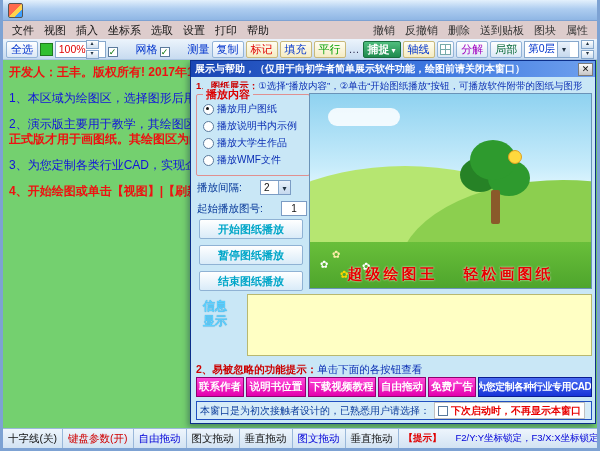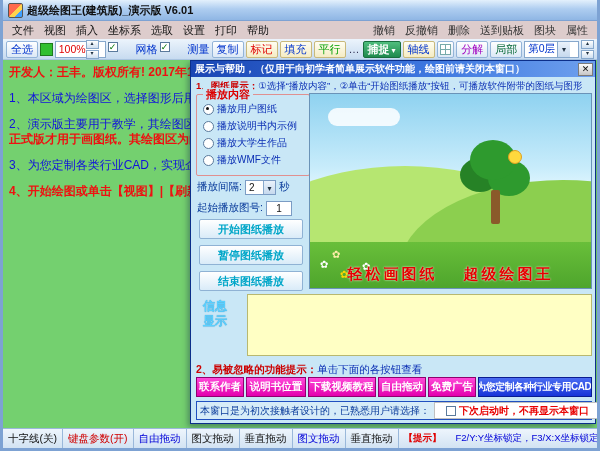--- a/index.html
+++ b/index.html
@@ -28,21 +28,21 @@
   .combo{display:flex;align-items:center;height:17px;background:#fff;border:1px solid #87a8cc;padding-left:3px;box-sizing:border-box}
   .combo-val{font-size:10.5px;white-space:nowrap}
   .arrow{width:12px;height:15px;margin-left:2px;background:linear-gradient(#eaf2fb,#c6d9ee);border-left:1px solid #87a8cc;text-align:center}
   .arrow::after{content:"▾";font-size:8px;line-height:15px;color:#234}
   .arr::after{content:"▾";font-size:8px;margin-left:2px}
   .zoom{width:52px}.layer{width:56px}
   .spin-col{display:flex;flex-direction:column;gap:1px}
   .spin-col i{display:block;width:11px;height:7px;background:linear-gradient(#fff,#cfdff0);border:1px solid #87a8cc;font-style:normal;text-align:center}
   .spin-col i.up::after{content:"▴";font-size:6px;line-height:5px;display:block;color:#234}
   .spin-col i.dn::after{content:"▾";font-size:6px;line-height:5px;display:block;color:#234}
-  .tb-check{display:flex;align-items:flex-start;gap:18px;white-space:nowrap}
+  .tb-check{display:flex;align-items:flex-end;gap:18px;white-space:nowrap}
   .chkbox{width:10px;height:10px;background:#fff;border:1px solid #5a7a9c;text-align:center;box-sizing:border-box}
   .chkbox.checked::after{content:"✓";font-size:9px;line-height:8px;color:#007000;display:block}
   .icon-btn{width:18px;justify-content:center;padding:0}
   .grid-glyph{width:9px;height:9px;background:
       linear-gradient(#7aa 0 0) 0 4px/9px 1px no-repeat,
       linear-gradient(#7aa 0 0) 4px 0/1px 9px no-repeat,
       #fff;border:1px solid #7aa}
   
   .workarea{position:relative;height:368px;background:#74d06f;overflow:hidden}
   .note{position:absolute;left:6px;white-space:nowrap;font-size:12px}
@@ -57,21 +57,21 @@
   .dlg-tip1{position:absolute;top:3px;left:5px;width:396px;font-size:9.5px;white-space:nowrap;overflow:hidden}
   .tip-red{color:#cc0000;font-weight:bold}
   .tip-navy{color:#0b2fb4}
   .play-group{position:absolute;left:5px;top:17px;width:112px;height:80px;border:1px solid #e09090;border-radius:2px}
   .play-group-title{position:absolute;top:-7px;left:6px;background:#c9e7f6;padding:0 3px;color:#dd0000;font-weight:bold;font-size:11px;line-height:12px}
   .radio-row{position:absolute;left:6px;display:flex;align-items:center;gap:3px;white-space:nowrap}
   .r0{top:7px}.r1{top:24px}.r2{top:41px}.r3{top:58px}
   .radio{width:9px;height:9px;border-radius:50%;border:1px solid #5a7a9c;background:#fff;position:relative;flex:none}
   .radio.checked::after{content:"";position:absolute;left:2px;top:2px;width:3px;height:3px;border-radius:50%;background:#101010}
   .radio-label{font-size:10px;color:#0b2fb4}
-  .form-row{position:absolute;left:6px;display:flex;align-items:flex-start;gap:3px;font-size:10.5px;color:#083a9a;white-space:nowrap}
+  .form-row{position:absolute;left:6px;display:flex;align-items:center;gap:18px;font-size:10.5px;color:#083a9a;white-space:nowrap}
   .fr-interval{top:103px}.fr-start{top:124px}
   .combo-sm{display:flex;align-items:center;height:15px;background:#fff;border:1px solid #7b9cc4;padding-left:3px;box-sizing:border-box}
   .combo-sm .cval{font-size:10px;color:#111;width:12px}
   .combo-sm .arrow{height:13px;width:11px}
   .input-box{width:26px;height:15px;background:#fff;border:1px solid #7b9cc4;display:flex;align-items:center;justify-content:center;font-size:10px;color:#111;box-sizing:border-box}
   .play-btn{position:absolute;left:8px;width:104px;height:20px;background:linear-gradient(#ffffff,#d9ebf8);border:1px solid #8fb2d4;border-radius:2px;color:#00a6c8;font-weight:bold;font-size:11px;text-align:center;padding:0}
   .pb1{top:142px}.pb2{top:168px}.pb3{top:194px}
   
   .pic{position:absolute;left:118px;top:16px;width:283px;height:196px;border:1px solid #6a93b8;overflow:hidden;box-sizing:border-box;
        background:linear-gradient(180deg,#8fd2f0 0%,#c8ecfb 38%,#e9f9ff 52%)}
@@ -99,38 +99,37 @@
   .dlg-tip2{position:absolute;left:5px;top:286px;font-size:10.5px;white-space:nowrap}
   
   .link-row{position:absolute;left:5px;top:300px;width:396px;height:16px;display:flex;gap:2px}
   .link-btn{height:20px;display:flex;align-items:center;justify-content:center;white-space:nowrap;overflow:hidden;
             background:linear-gradient(#ff49d8,#e300ae);border:1px solid #90006e;color:#fff;font-weight:bold;font-size:10.5px;padding:0 1px;box-sizing:border-box}
   .lb1{width:48px}.lb2{width:60px}.lb3{width:68px}.lb4{width:48px}.lb5{width:48px}
   .cad{flex:1;background:linear-gradient(#4a6cf2,#1734d8);border:1px solid #0a1c90;font-size:10px;letter-spacing:-0.5px}
   
   .dlg-footer{position:absolute;left:5px;top:324px;width:396px;height:19px;border:1px solid #2050c0;background:#d6ecf8;display:flex;align-items:center;gap:4px;padding:0 3px;box-sizing:border-box;white-space:nowrap}
   .footer-label{font-size:10px;color:#083a9a}
-  .footer-check{display:flex;align-items:center;gap:3px;background:#fff;border:1px solid #c0c0c0;height:15px;padding:0 11px}
+  .footer-check{display:flex;align-items:center;gap:3px;background:#fff;border:1px solid #c0c0c0;height:15px;padding:0 3px}
   .footer-check-label{font-size:10px;color:#e80000;font-weight:bold}
   
   .statusbar{height:20px;background:linear-gradient(#eef5fc,#d2e3f3);border-top:1px solid #9ab8da;display:flex;align-items:center;font-size:10.5px;box-sizing:border-box;overflow:hidden}
   .seg{height:100%;display:flex;align-items:center;padding:16px 5px;border-right:1px solid #9ab8da;white-space:nowrap}
   .s0{color:#111}.s1{color:#d00000}.s2{color:#0000d8}.s3{color:#111}.s4{color:#111}.s5{color:#0000d8}.s6{color:#111}
   .hint{flex:1;border-right:none;font-size:9.5px;overflow:hidden;gap:14px}
   .hint-pre{color:#e00000;font-weight:bold}
   .hint-rest{color:#0000d8}
 </style>
 </head>
 <body>
 
 <div class="window">
 
   <div class="titlebar">
     <div class="app-icon"></div>
-    <span class="title-text">超级绘图王(建筑版)_演示版 V6.01</span>
   </div>
 
   <div class="menubar">
     <span class="menu-item">文件</span>
     <span class="menu-item">视图</span>
     <span class="menu-item">插入</span>
     <span class="menu-item">坐标系</span>
     <span class="menu-item">选取</span>
     <span class="menu-item">设置</span>
     <span class="menu-item">打印</span>
@@ -254,22 +253,22 @@
             <div class="crown c1"></div>
             <div class="trunk"></div>
           </div>
           <div class="chick"></div>
           <span class="flower f1"></span>
           <span class="flower f2"></span>
           <span class="flower f3"></span>
           <span class="flower f4"></span>
           <span class="flower f5"></span>
           <div class="banner">
+            <span>超级绘图王</span>
             <span>轻松画图纸</span>
-            <span>超级绘图王</span>
           </div>
         </div>
 
         <div class="info-label">信息显示</div>
         <div class="info-box"></div>
 
         <div class="dlg-tip2">
           <span class="tip-red">2、易被忽略的功能提示：</span><span class="tip-navy">单击下面的各按钮查看</span>
         </div>
 

